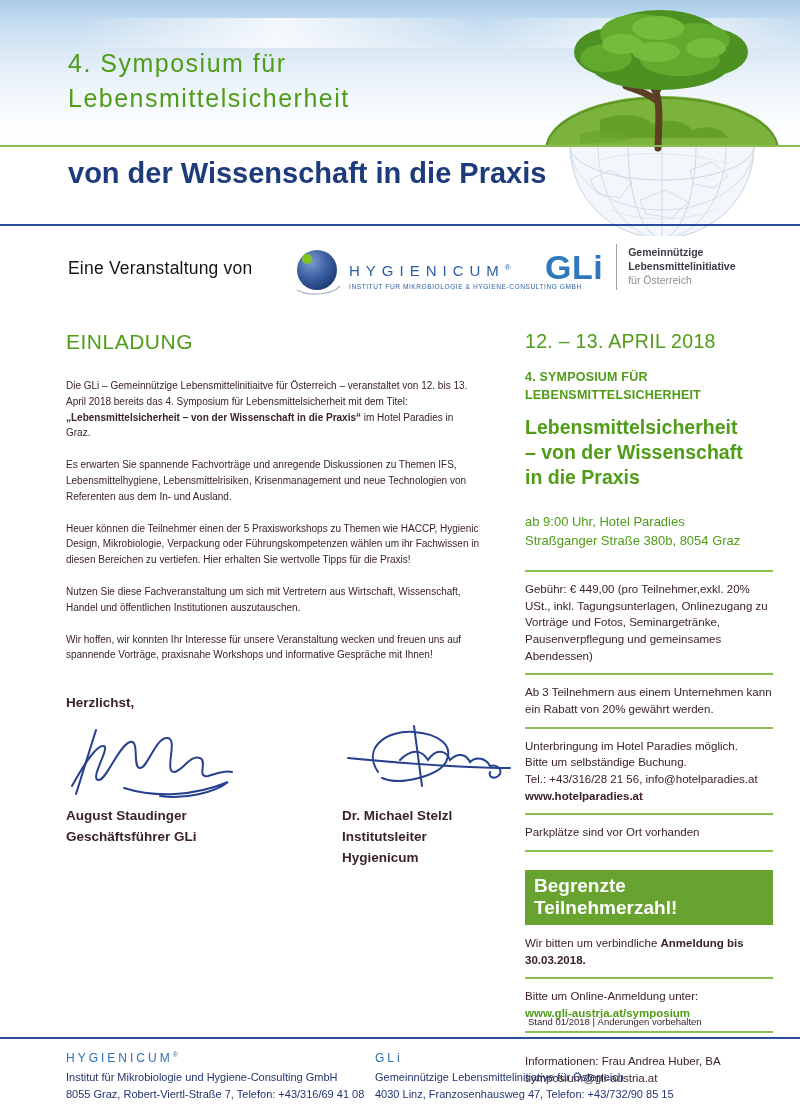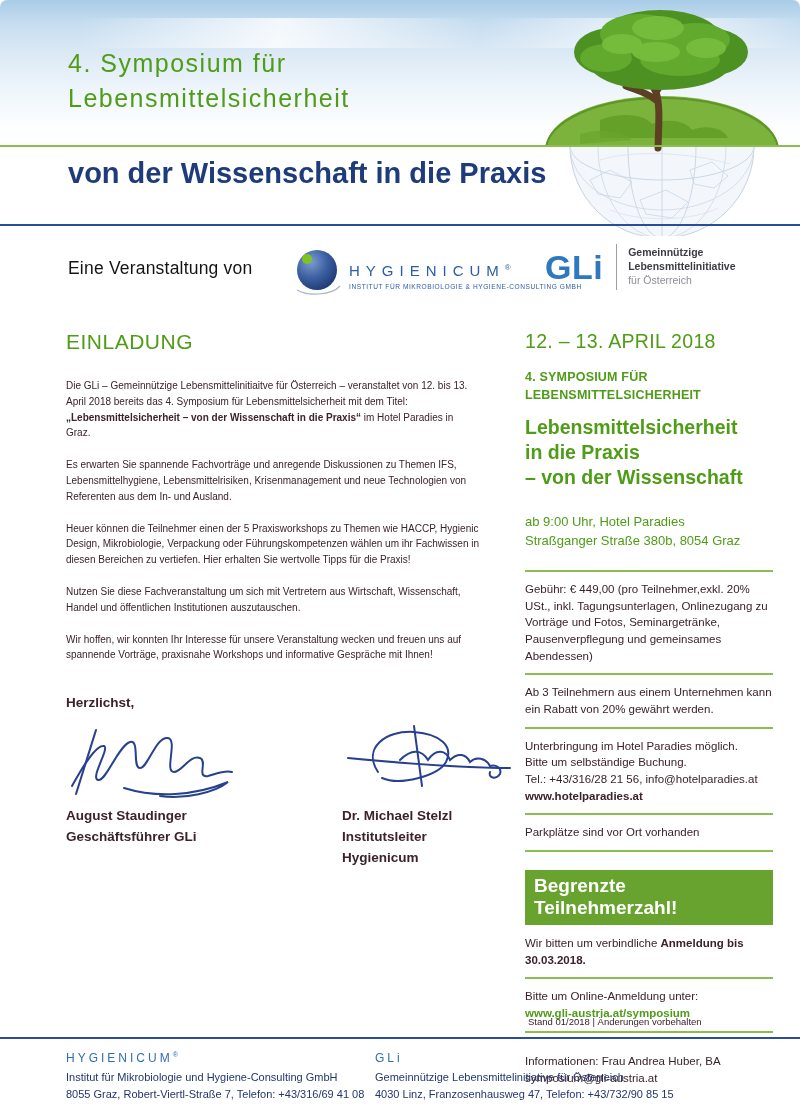--- a/index.html
+++ b/index.html
@@ -1,17 +1,17 @@
 <!DOCTYPE html>
 <html lang="de"><head>
 <meta charset="utf-8">
 <style>
   html,body{margin:0;padding:0;}
   body{font-family:"Liberation Sans",sans-serif;background:#ffffff;}
-  .page{position:relative;width:800px;height:1104px;background:#ffffff;overflow:hidden;border-radius:7px;}
+  .page{position:relative;width:800px;height:1104px;background:#ffffff;overflow:hidden;}
 
   
   .sky{position:absolute;left:0;top:0;width:800px;height:145px;
        background:linear-gradient(180deg,#a9cce7 0%,#c6ddf0 16%,#ddeaf6 38%,#eef5fb 62%,#fbfdff 85%,#ffffff 100%);}
   .sky::after{content:"";position:absolute;left:0;top:18px;width:100%;height:30px;
        background:linear-gradient(100deg,rgba(255,255,255,0) 10%,rgba(255,255,255,.8) 35%,rgba(255,255,255,0) 60%,rgba(255,255,255,.7) 82%,rgba(255,255,255,0) 100%);}
   .kicker{position:absolute;left:68px;top:46px;z-index:2;color:var(--green);
           font-size:25px;line-height:1.4;letter-spacing:1.5px;}
   .green-line{position:absolute;left:0;top:145px;width:800px;height:2px;background:#8bbd4f;z-index:4;}
   .banner-title{position:absolute;left:68px;top:156px;z-index:3;color:#1e3c7b;
@@ -210,22 +210,22 @@
   </div>
 
   <div class="side-col">
     <div class="side-date">12. – 13. APRIL 2018</div>
     <div class="side-kicker">
       <div>4. SYMPOSIUM FÜR</div>
       <div>LEBENSMITTELSICHERHEIT</div>
     </div>
     <div class="side-title">
       <div>Lebensmittelsicherheit</div>
+      <div>– von der Wissenschaft</div>
       <div>in die Praxis</div>
-      <div>– von der Wissenschaft</div>
     </div>
     <div class="side-loc">ab 9:00 Uhr, Hotel Paradies
 Straßganger Straße 380b, 8054 Graz</div>
 
     <hr class="sb-rule first">
     <div class="sb-block"><span>Gebühr: € 449,00 (pro Teilnehmer,exkl. 20% USt., inkl. Tagungsunterlagen, Onlinezugang zu Vorträge und Fotos, Seminargetränke, Pausenverpflegung und gemeinsames Abendessen)</span></div>
     <hr class="sb-rule">
     <div class="sb-block"><span>Ab 3 Teilnehmern aus einem Unternehmen kann ein Rabatt von 20% gewährt werden.</span></div>
     <hr class="sb-rule">
     <div class="sb-block"><span>Unterbringung im Hotel Paradies möglich.

